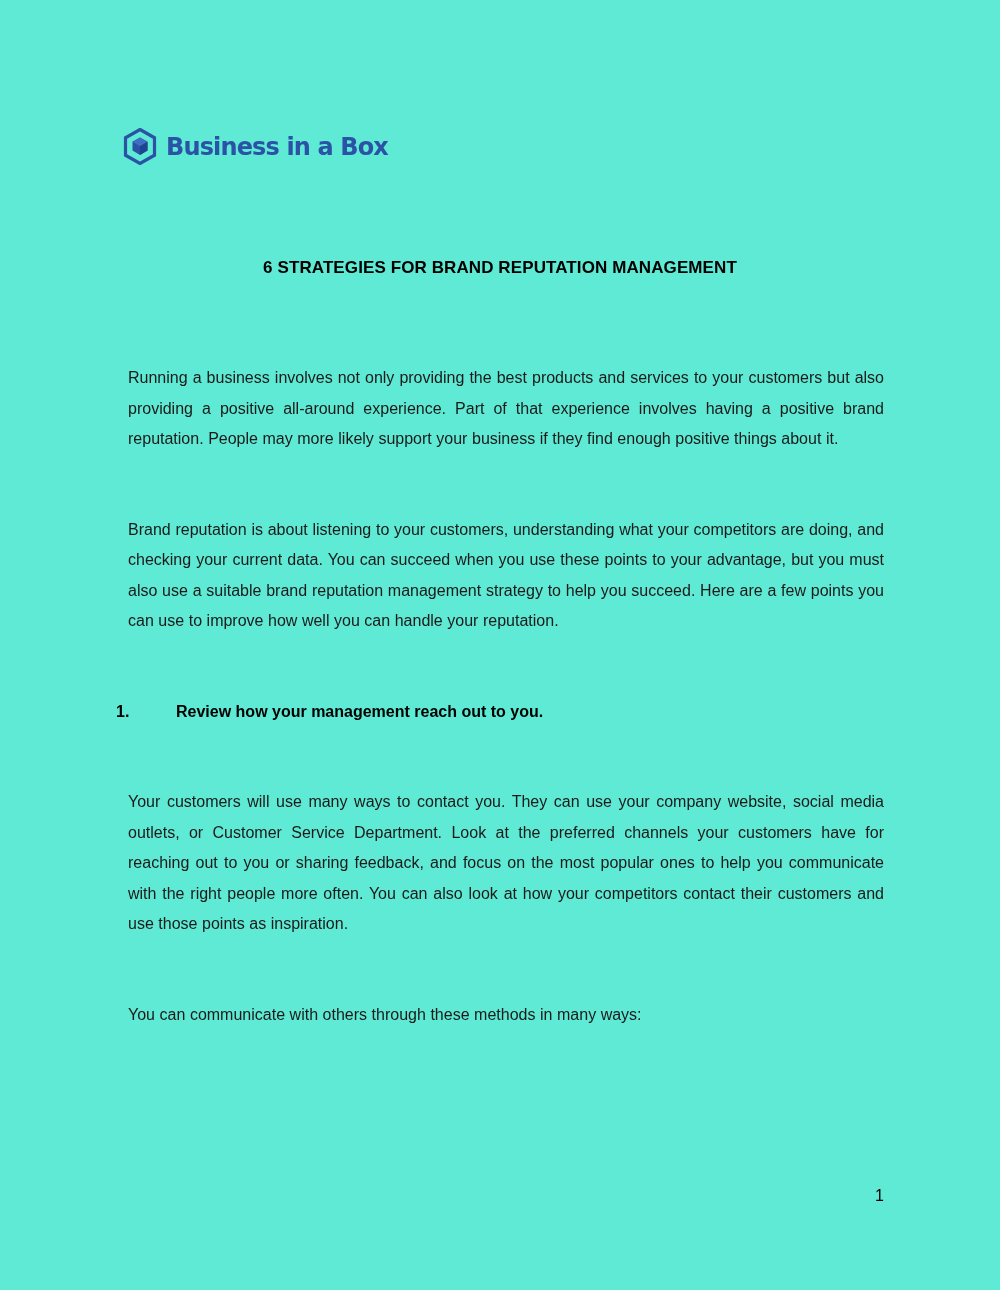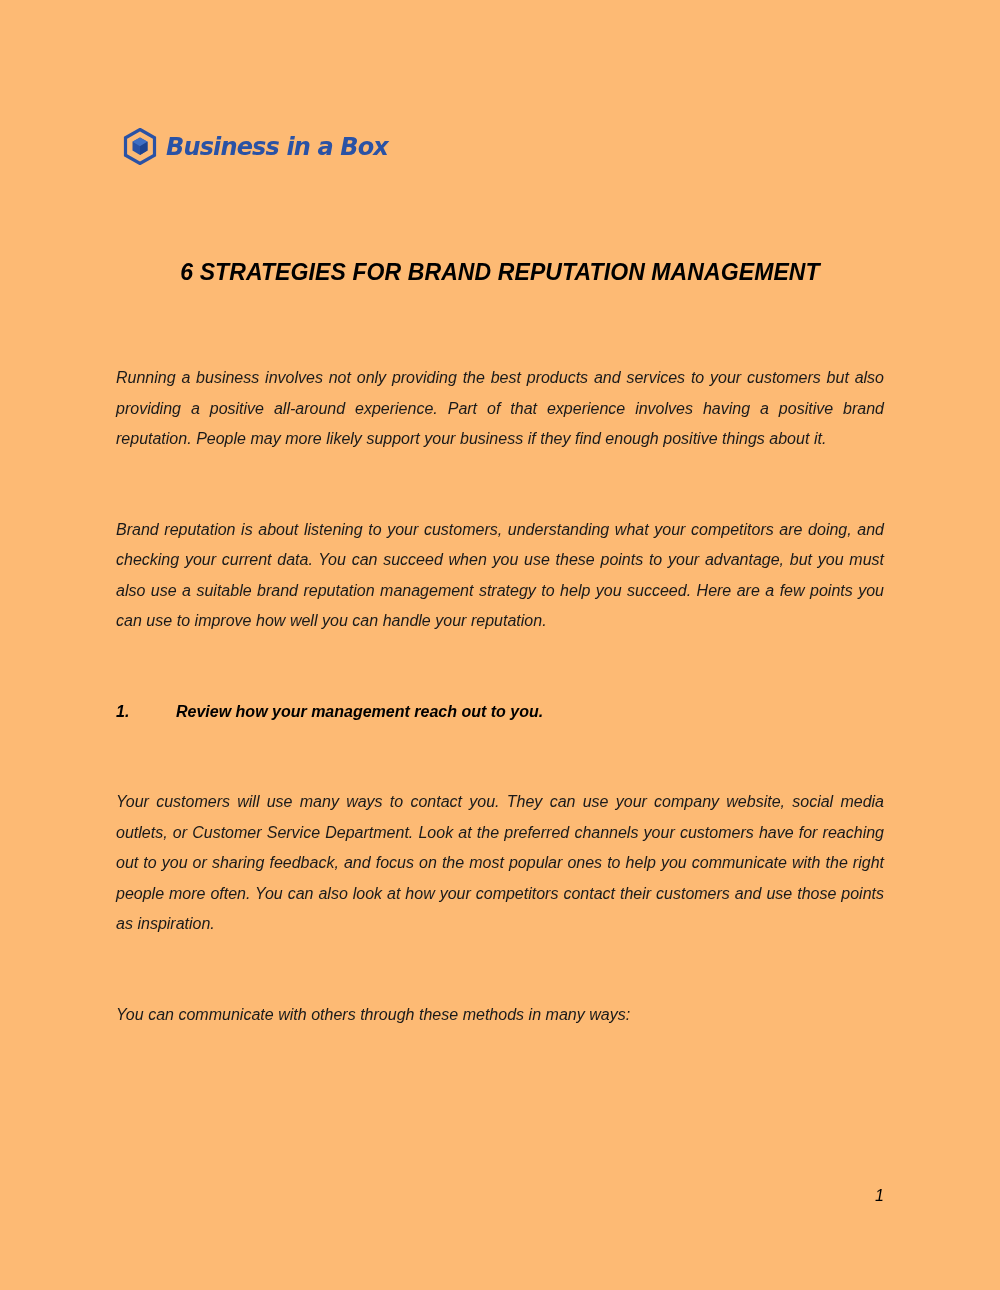--- a/index.html
+++ b/index.html
@@ -13,22 +13,21 @@
     font-family: "Liberation Sans", sans-serif;
     color: #000000;
     position: relative;
     overflow: hidden;
     -webkit-font-smoothing: antialiased;
   }
 
   .page {
     position: absolute;
     inset: 0;
-    background: #fdba74;
-    font-style: italic;
+    background: #5eead4;
   }
 
   
   .logo-block {
     position: absolute;
     left: 123px;
     top: 126px;
     display: flex;
     align-items: center;
     gap: 9px;
@@ -52,36 +51,36 @@
     transform-origin: left center;
   }
 
   
   .doc-title {
     position: absolute;
     left: 116px;
     top: 243px;
     width: 768px;
     text-align: center;
-    font-size: 23px;
+    font-size: 17px;
     font-weight: 700;
     letter-spacing: 0.1px;
     line-height: 28px;
     color: #000000;
   }
 
   
   .body-area {
     position: absolute;
     left: 116px;
     top: 363px;
     width: 768px;
   }
   p.para {
-    margin: 0 0 30px 0;
+    margin: 0 0 30px 12px;
     font-size: 16px;
     line-height: 30.5px;
     text-align: justify;
     color: #1a1a1a;
     -moz-text-align-last: left;
     text-align-last: left;
     word-spacing: 0.1px;
   }
   p.para.nojustify {
     text-align: right;

